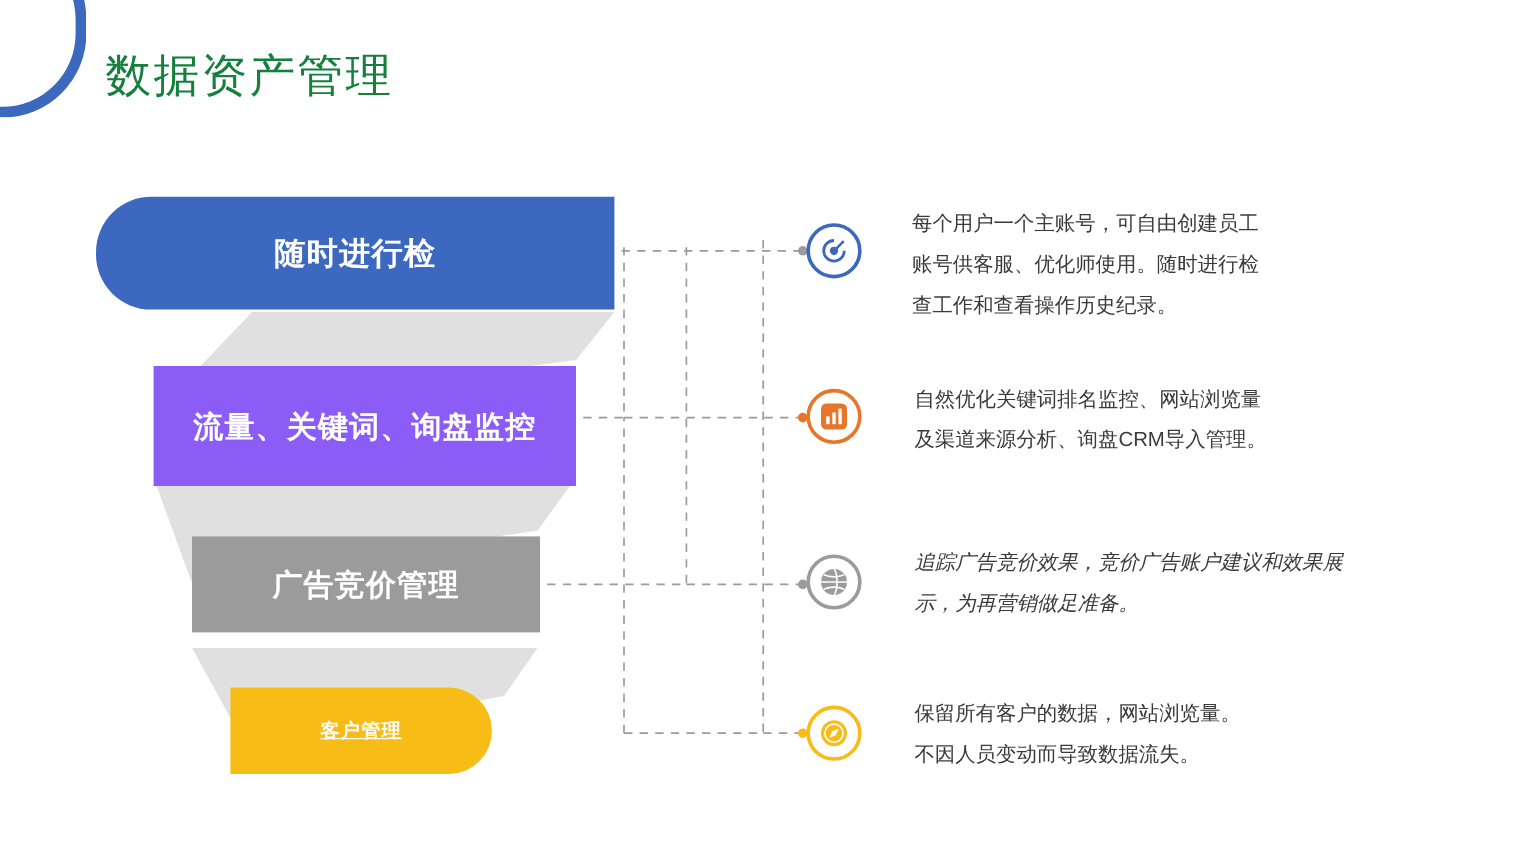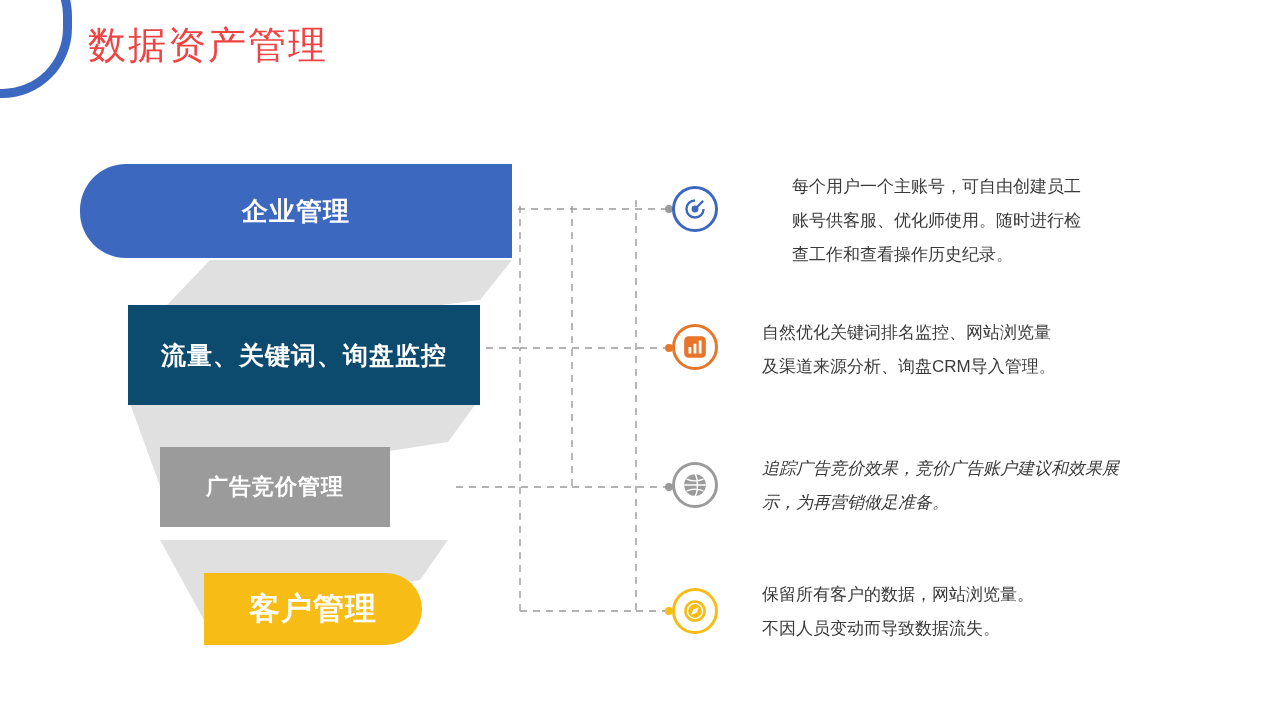--- a/index.html
+++ b/index.html
@@ -25,23 +25,23 @@
     border: 9px solid #3c68c0;
     border-radius: 0 70px 70px 0;
     border-left: none;
     box-sizing: border-box;
   }
 
   
   .page-title {
     position: absolute;
     left: 88px;
-    top: 20px;
+    top: 38px;
     font-size: 38px;
-    color: #ef4444;
+    color: #15803d;
     letter-spacing: 2px;
     font-weight: normal;
     white-space: nowrap;
   }
 
   
   .zigzag {
     position: absolute;
     left: 80px;
     top: 150px;
@@ -62,33 +62,34 @@
     box-sizing: border-box;
   }
   .stage-1 {
     left: 80px;  top: 164px;  width: 432px; height: 94px;
     background: #3c68c0;
     border-radius: 46px 0 0 46px;
     font-size: 26px;
   }
   .stage-2 {
     left: 128px; top: 305px; width: 352px; height: 100px;
-    background: #0c4a6e;
+    background: #8b5cf6;
     font-size: 25px;
   }
   .stage-3 {
-    left: 160px; top: 447px; width: 230px; height: 80px;
+    left: 160px; top: 447px; width: 290px; height: 80px;
     background: #9b9b9b;
-    font-size: 22px;
+    font-size: 25px;
   }
   .stage-4 {
-    left: 204px; top: 573px; width: 218px; height: 72px;
+    left: 192px; top: 573px; width: 218px; height: 72px;
     background: #f7bc16;
     border-radius: 0 36px 36px 0;
-    font-size: 31px;
+    font-size: 16px;
+    text-decoration: underline;
   }
 
   
   .connectors {
     position: absolute;
     left: 0; top: 0;
     width: 1280px; height: 720px;
     pointer-events: none;
   }
 
@@ -111,40 +112,40 @@
   .icon-badge.yellow { border-color: #f7bc16; left: 672px; top: 588px; }
 
   
   .desc {
     position: absolute;
     font-size: 17px;
     line-height: 34px;
     color: #3a3a3a;
     white-space: pre-line;
   }
-  .desc-1 { left: 792px; top: 170px; width: 420px; }
+  .desc-1 { left: 760px; top: 170px; width: 420px; }
   .desc-2 { left: 762px; top: 316px; width: 430px; }
   .desc-3 { left: 762px; top: 452px; width: 440px; font-style: italic; }
   .desc-4 { left: 762px; top: 578px; width: 420px; }
 </style>
 </head>
 <body>
 
 <div class="corner-arc"></div>
 
 <div class="page-title">数据资产管理</div>
 
 <svg class="zigzag" viewBox="0 0 470 520" xmlns="http://www.w3.org/2000/svg">
   <polygon points="130,110 432,110 400,150 48,196" fill="#e0e0e0"></polygon>
   <polygon points="48,248 400,248 368,292 80,336" fill="#e0e0e0"></polygon>
   <polygon points="80,390 368,390 340,430 124,470" fill="#e0e0e0"></polygon>
 </svg>
 
 <div class="stage stage-1">
-  <span>企业管理</span>
+  <span>随时进行检</span>
 </div>
 <div class="stage stage-2">
   <span>流量、关键词、询盘监控</span>
 </div>
 <div class="stage stage-3">
   <span>广告竞价管理</span>
 </div>
 <div class="stage stage-4">
   <span>客户管理</span>
 </div>

